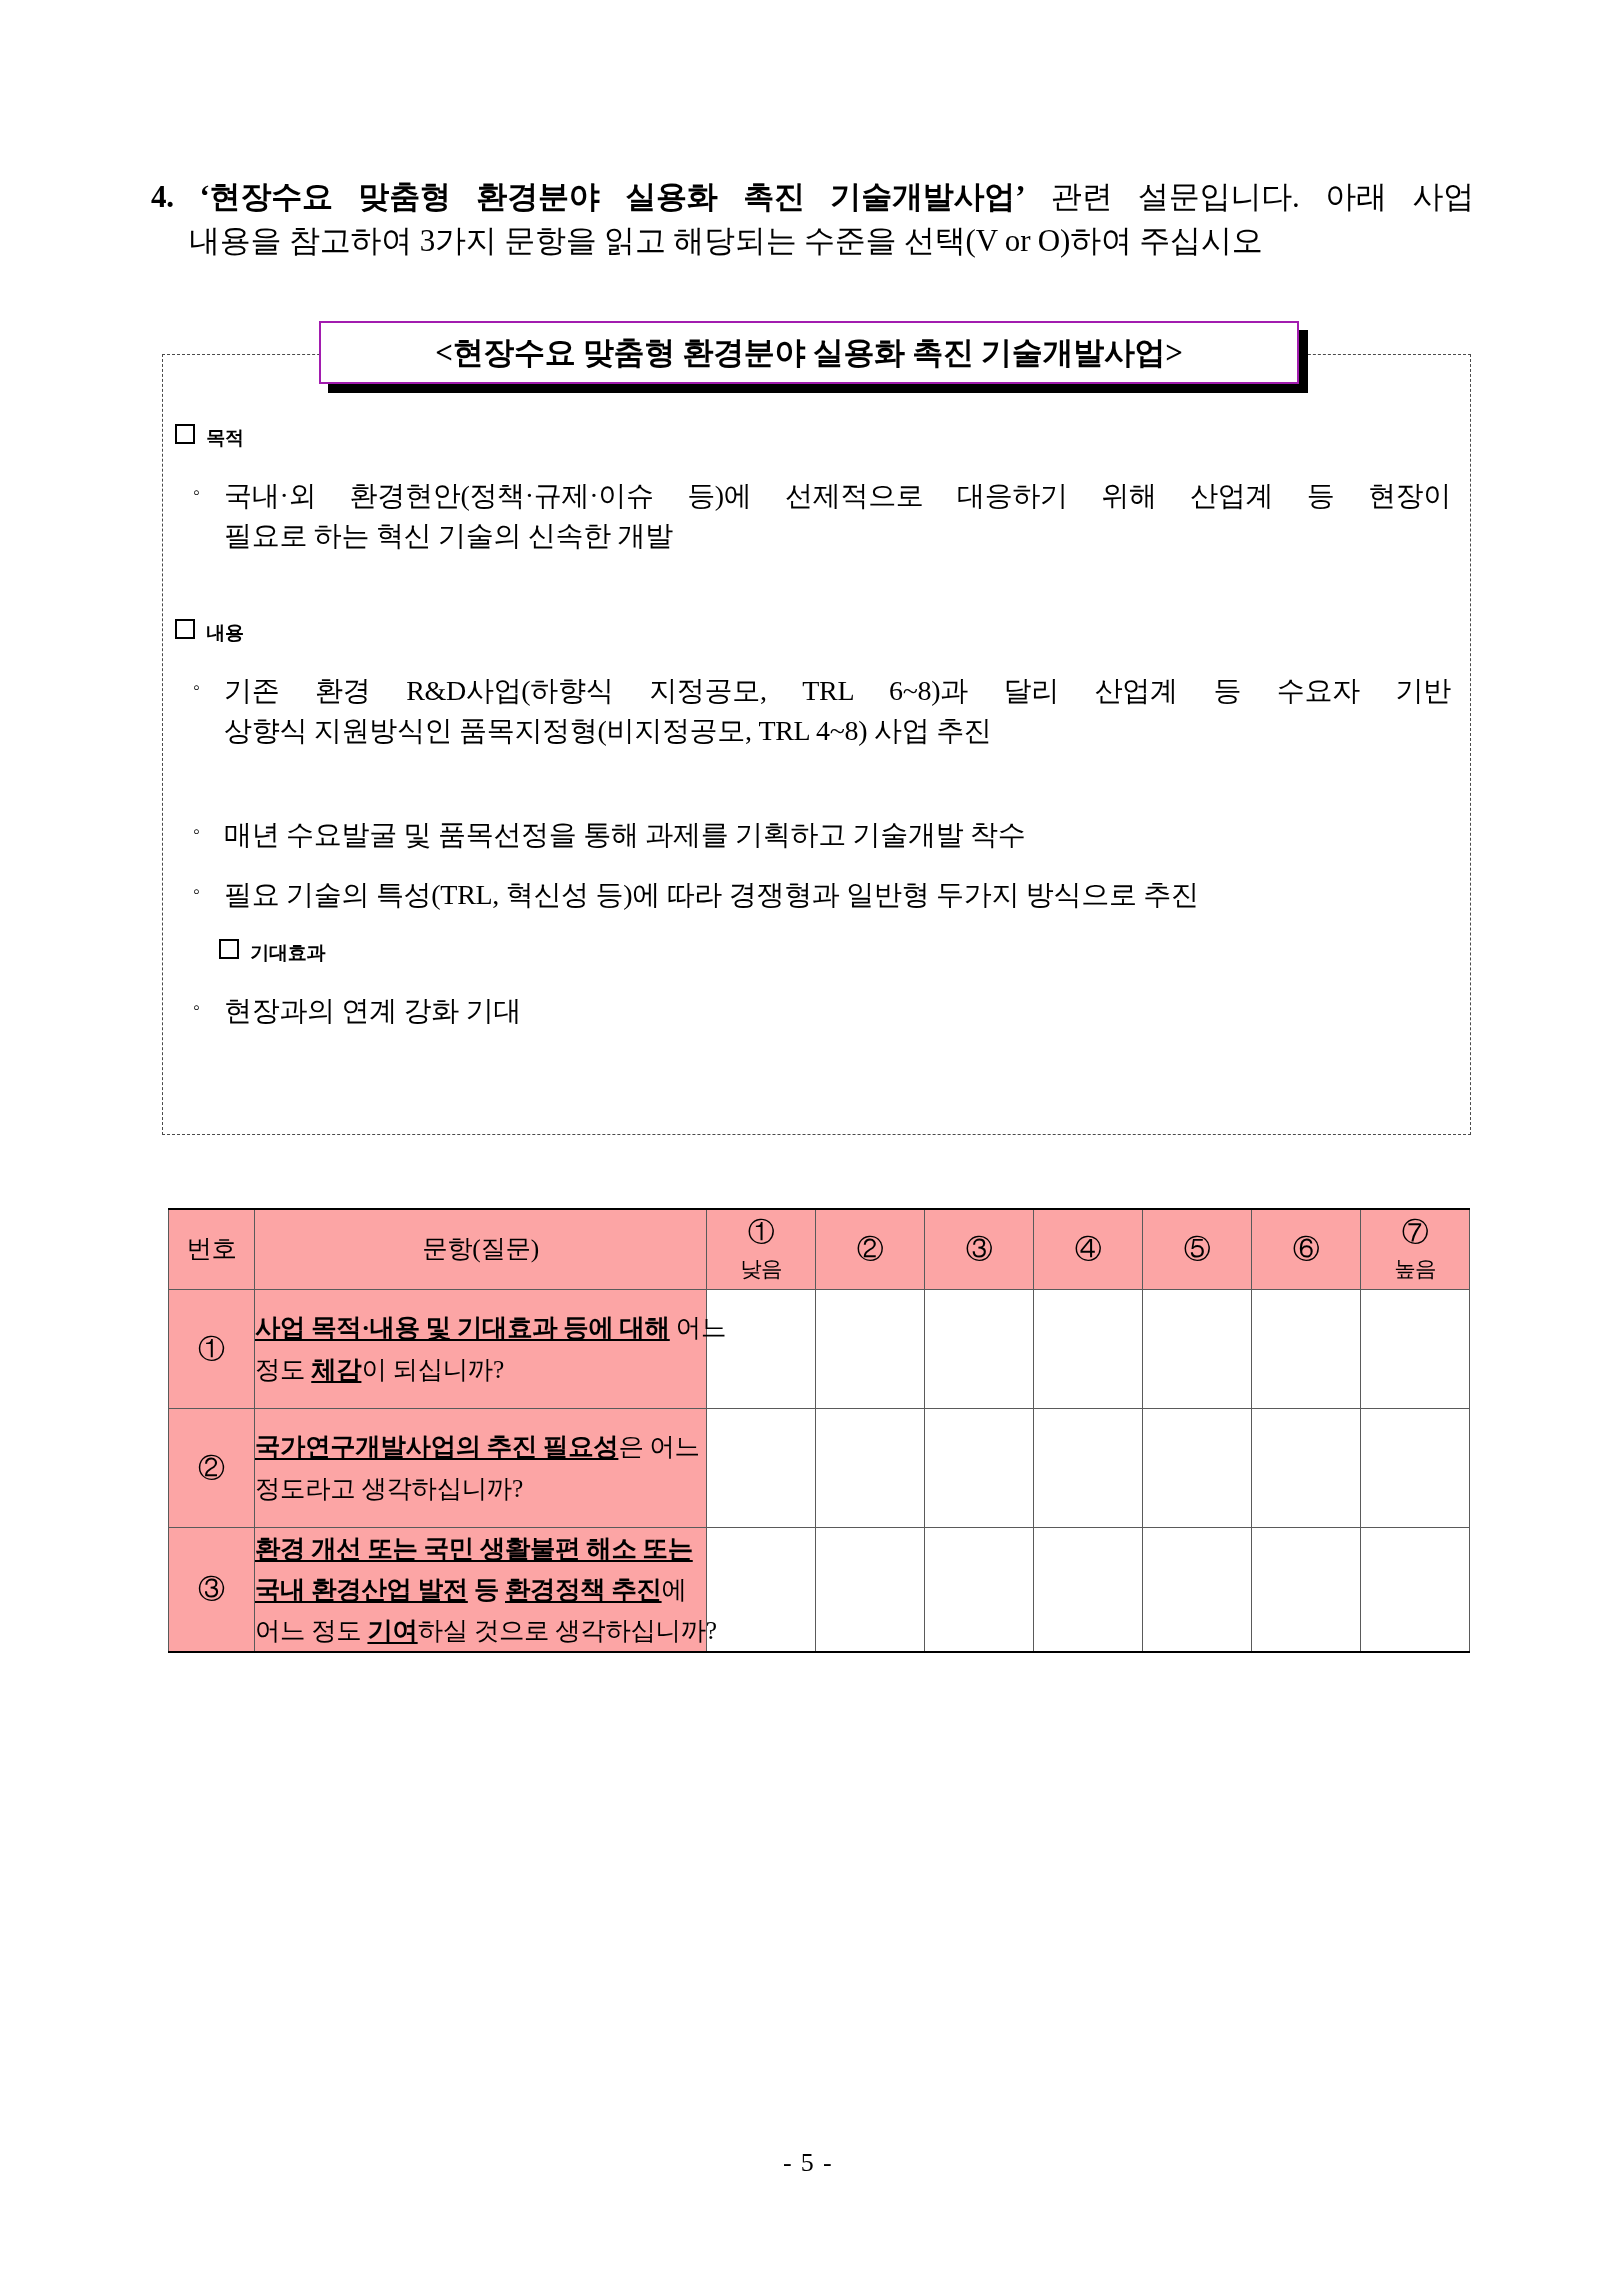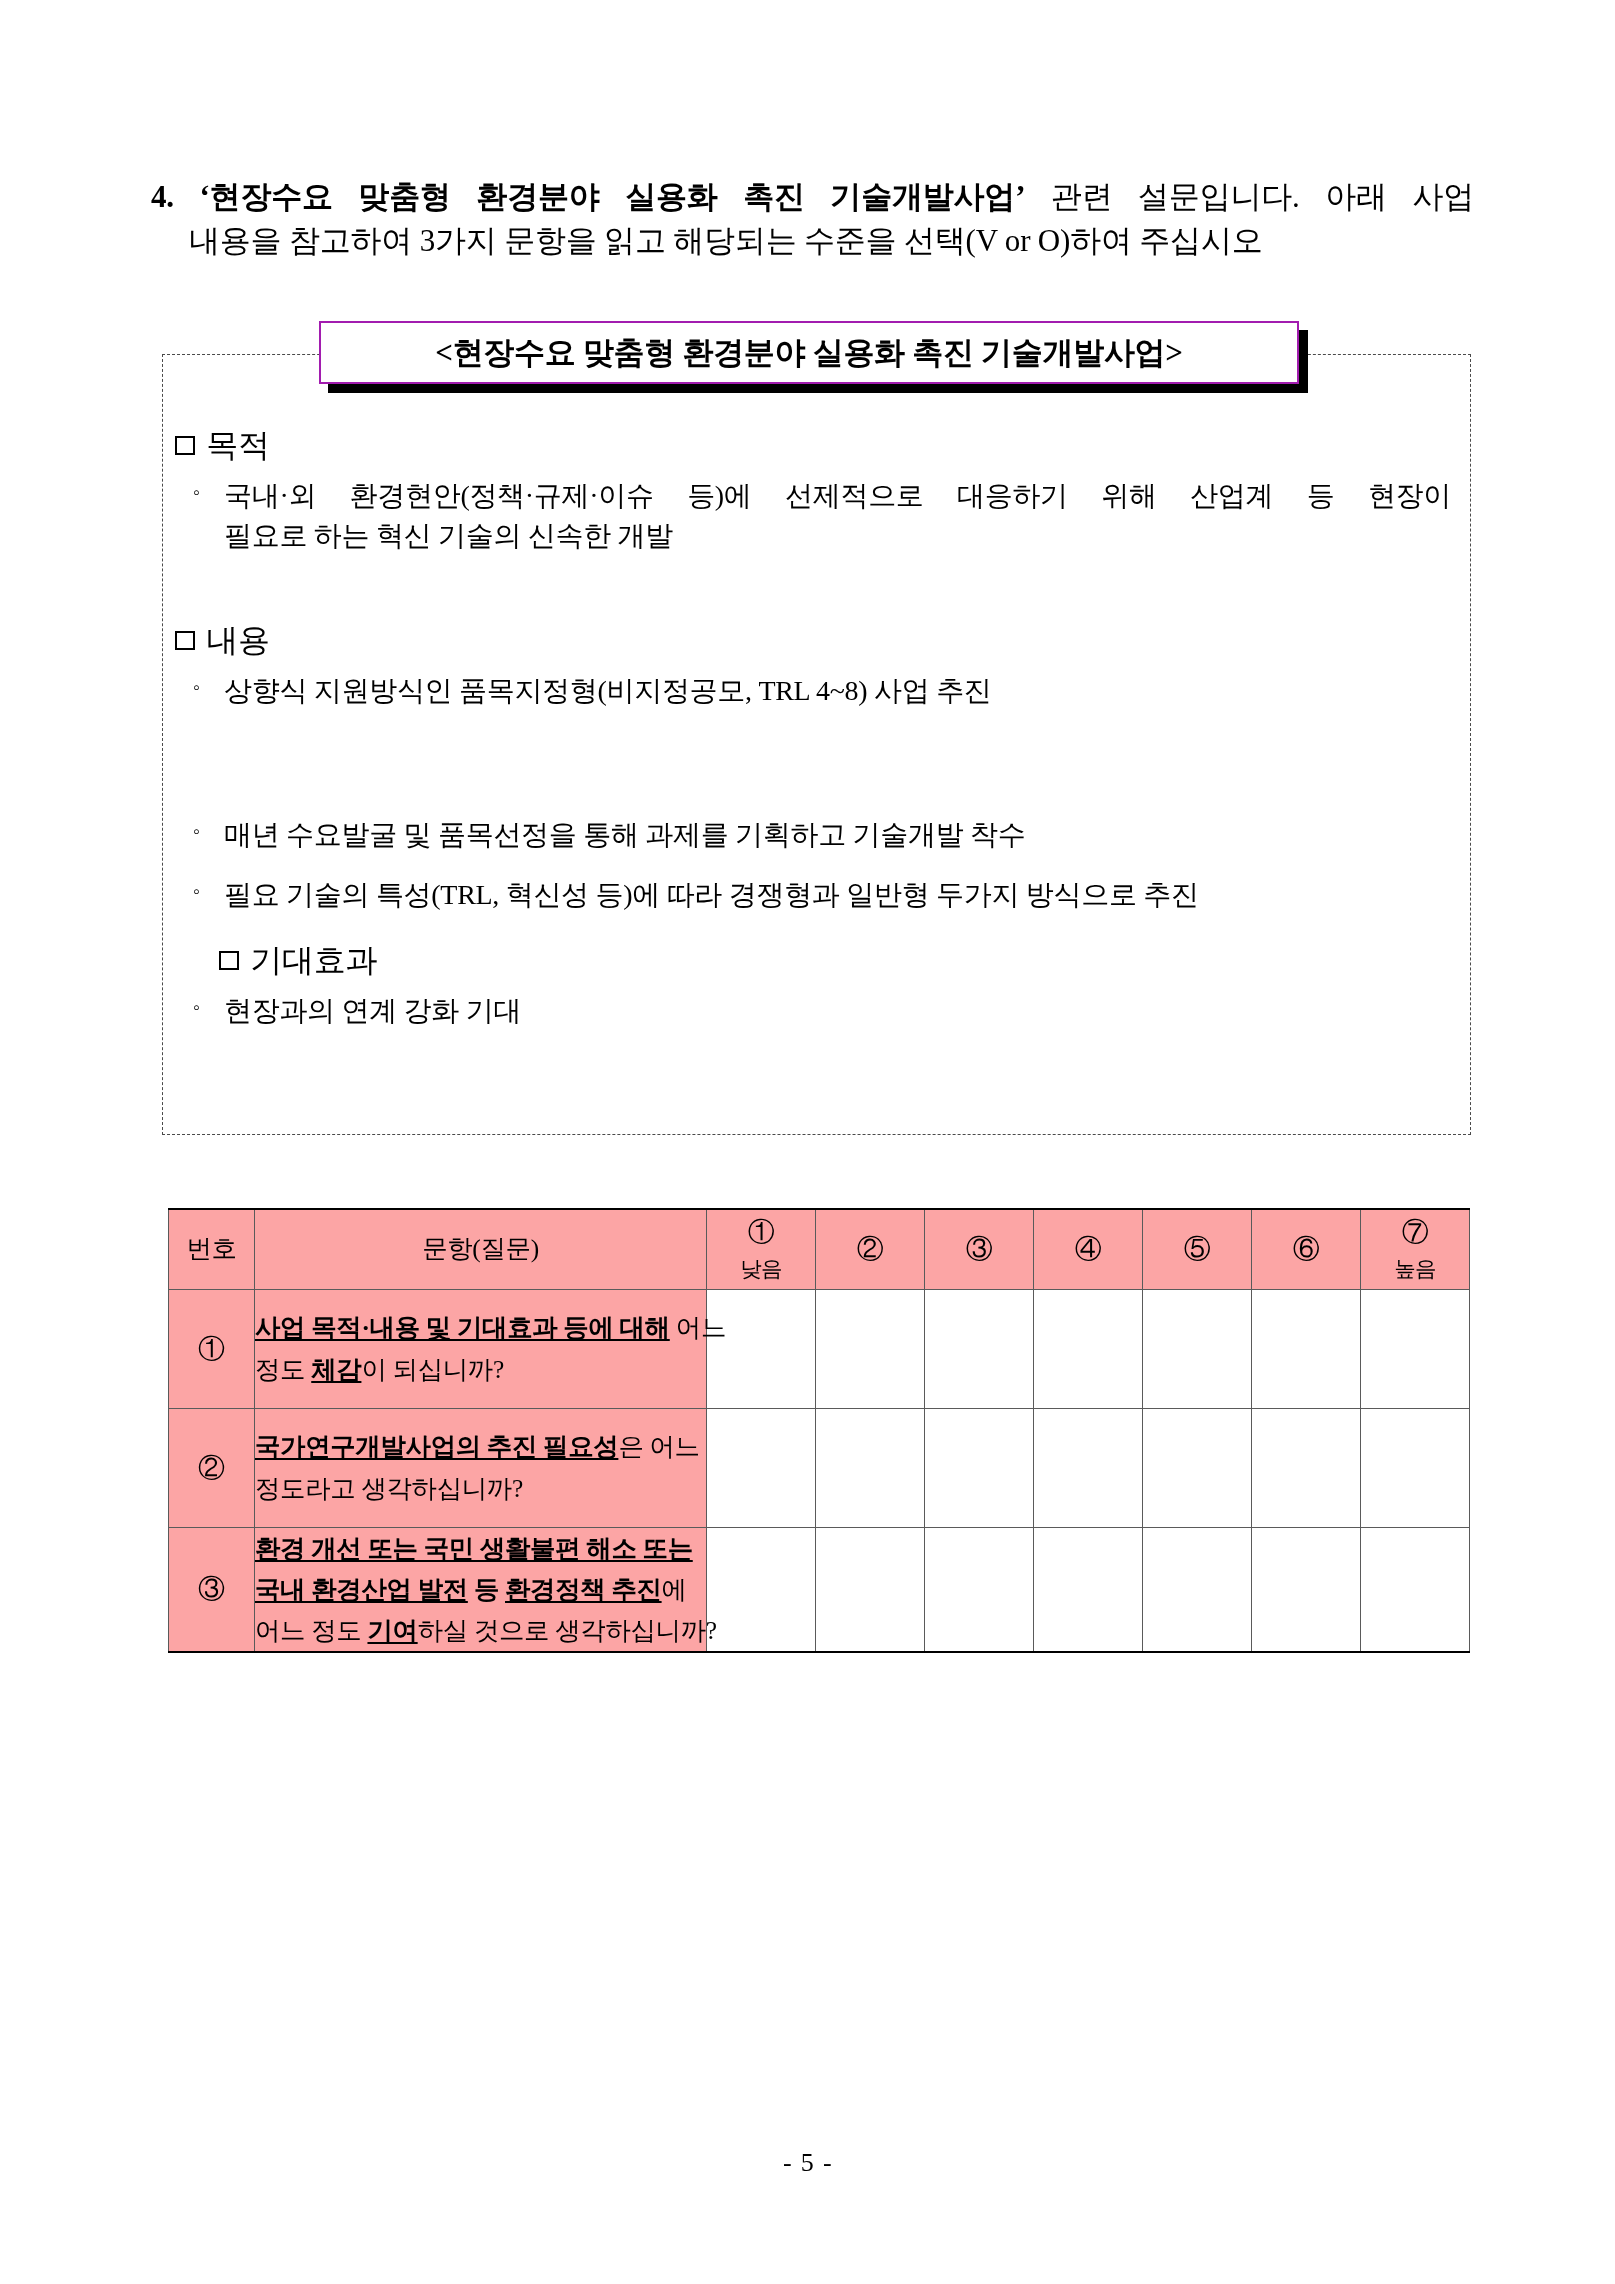--- a/index.html
+++ b/index.html
@@ -98,22 +98,22 @@
     justify-content: center;
   }
   .title-plate-text {
     font-size: 31px;
     font-weight: bold;
     letter-spacing: -0.3px;
     white-space: nowrap;
   }
   .sec-head {
     position: absolute;
-    font-size: 32px;
-    font-weight: normal;
+    font-size: 19px;
+    font-weight: bold;
     letter-spacing: -0.3px;
     white-space: nowrap;
   }
   .sec-head .sq {
     display: inline-block;
     width: 19.6px;
     height: 19.6px;
     border: 2px solid #000000;
     margin-right: 11.7px;
     vertical-align: 0.7px;
@@ -265,20 +265,21 @@
       <span class="bl">필요로 하는 혁신 기술의 신속한 개발</span>
     </span>
   </div>
 
   <div class="sec-head" style="left:175px; top:619px;">
     <span class="sq"></span><span>내용</span>
   </div>
   <div class="bullet-row" style="left:193px; top:671px; width:1258px;">
     <span class="bullet-mark">◦</span>
     <span class="bullet-body">
+      <span class="bl-j" style="width:1227px;">기존 환경 R&amp;D사업(하향식 지정공모, TRL 6~8)과 달리 산업계 등 수요자 기반</span>
       <span class="bl">상향식 지원방식인 품목지정형(비지정공모, TRL 4~8) 사업 추진</span>
     </span>
   </div>
   <div class="bullet-row" style="left:193px; top:815px; width:1258px;">
     <span class="bullet-mark">◦</span>
     <span class="bullet-body">
       <span class="bl">매년 수요발굴 및 품목선정을 통해 과제를 기획하고 기술개발 착수</span>
     </span>
   </div>
   <div class="bullet-row" style="left:193px; top:875px; width:1258px;">

